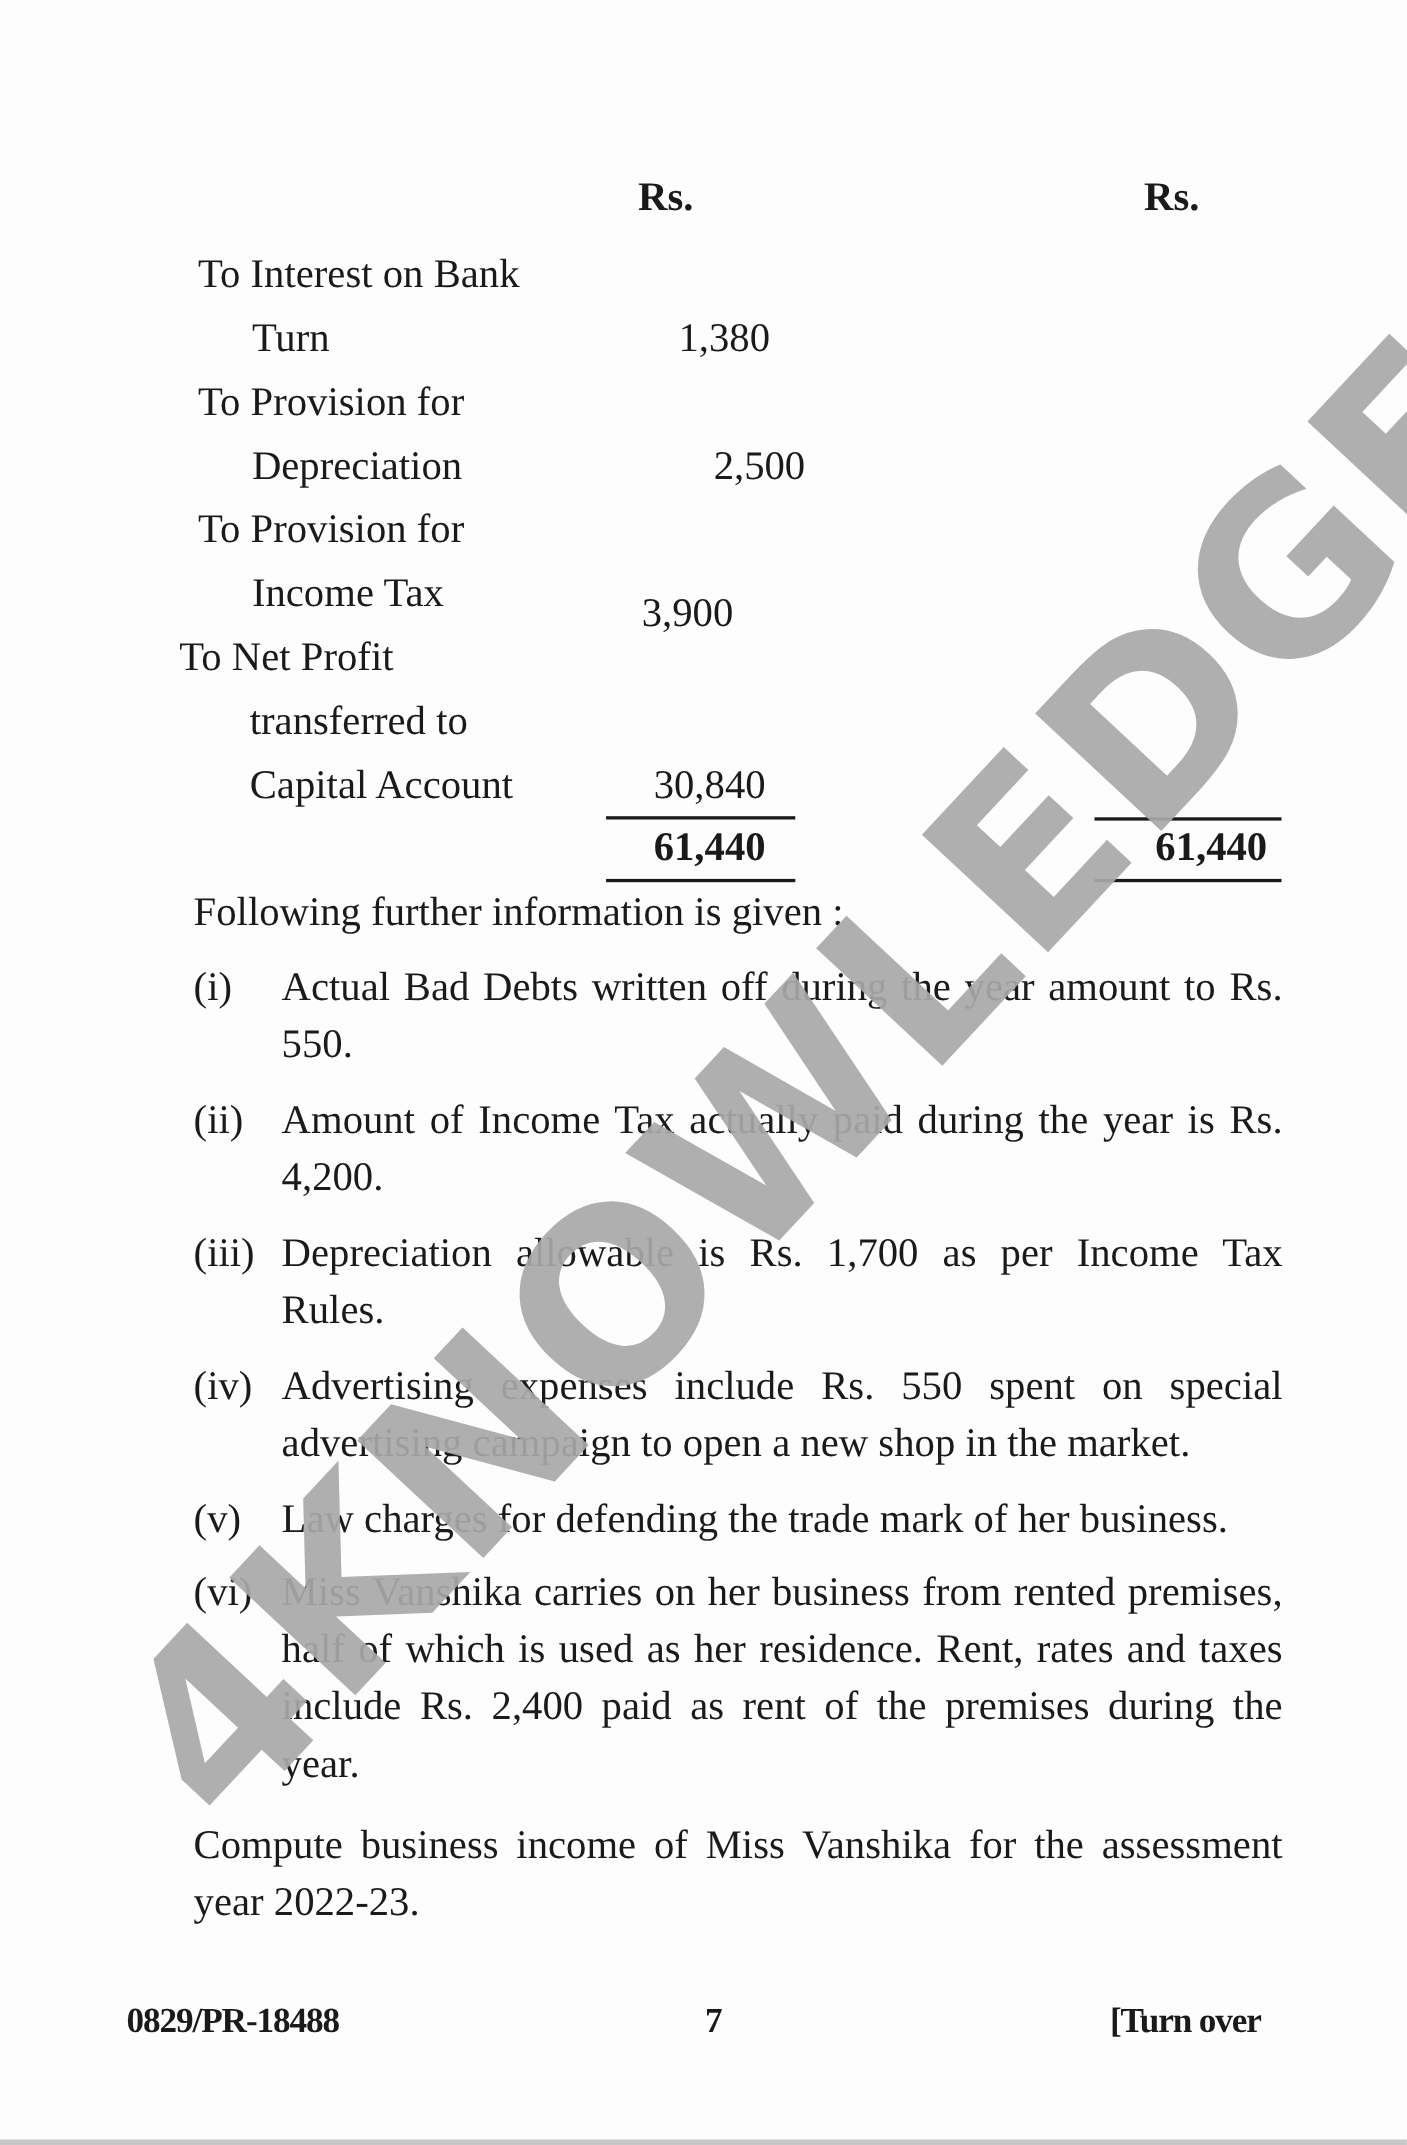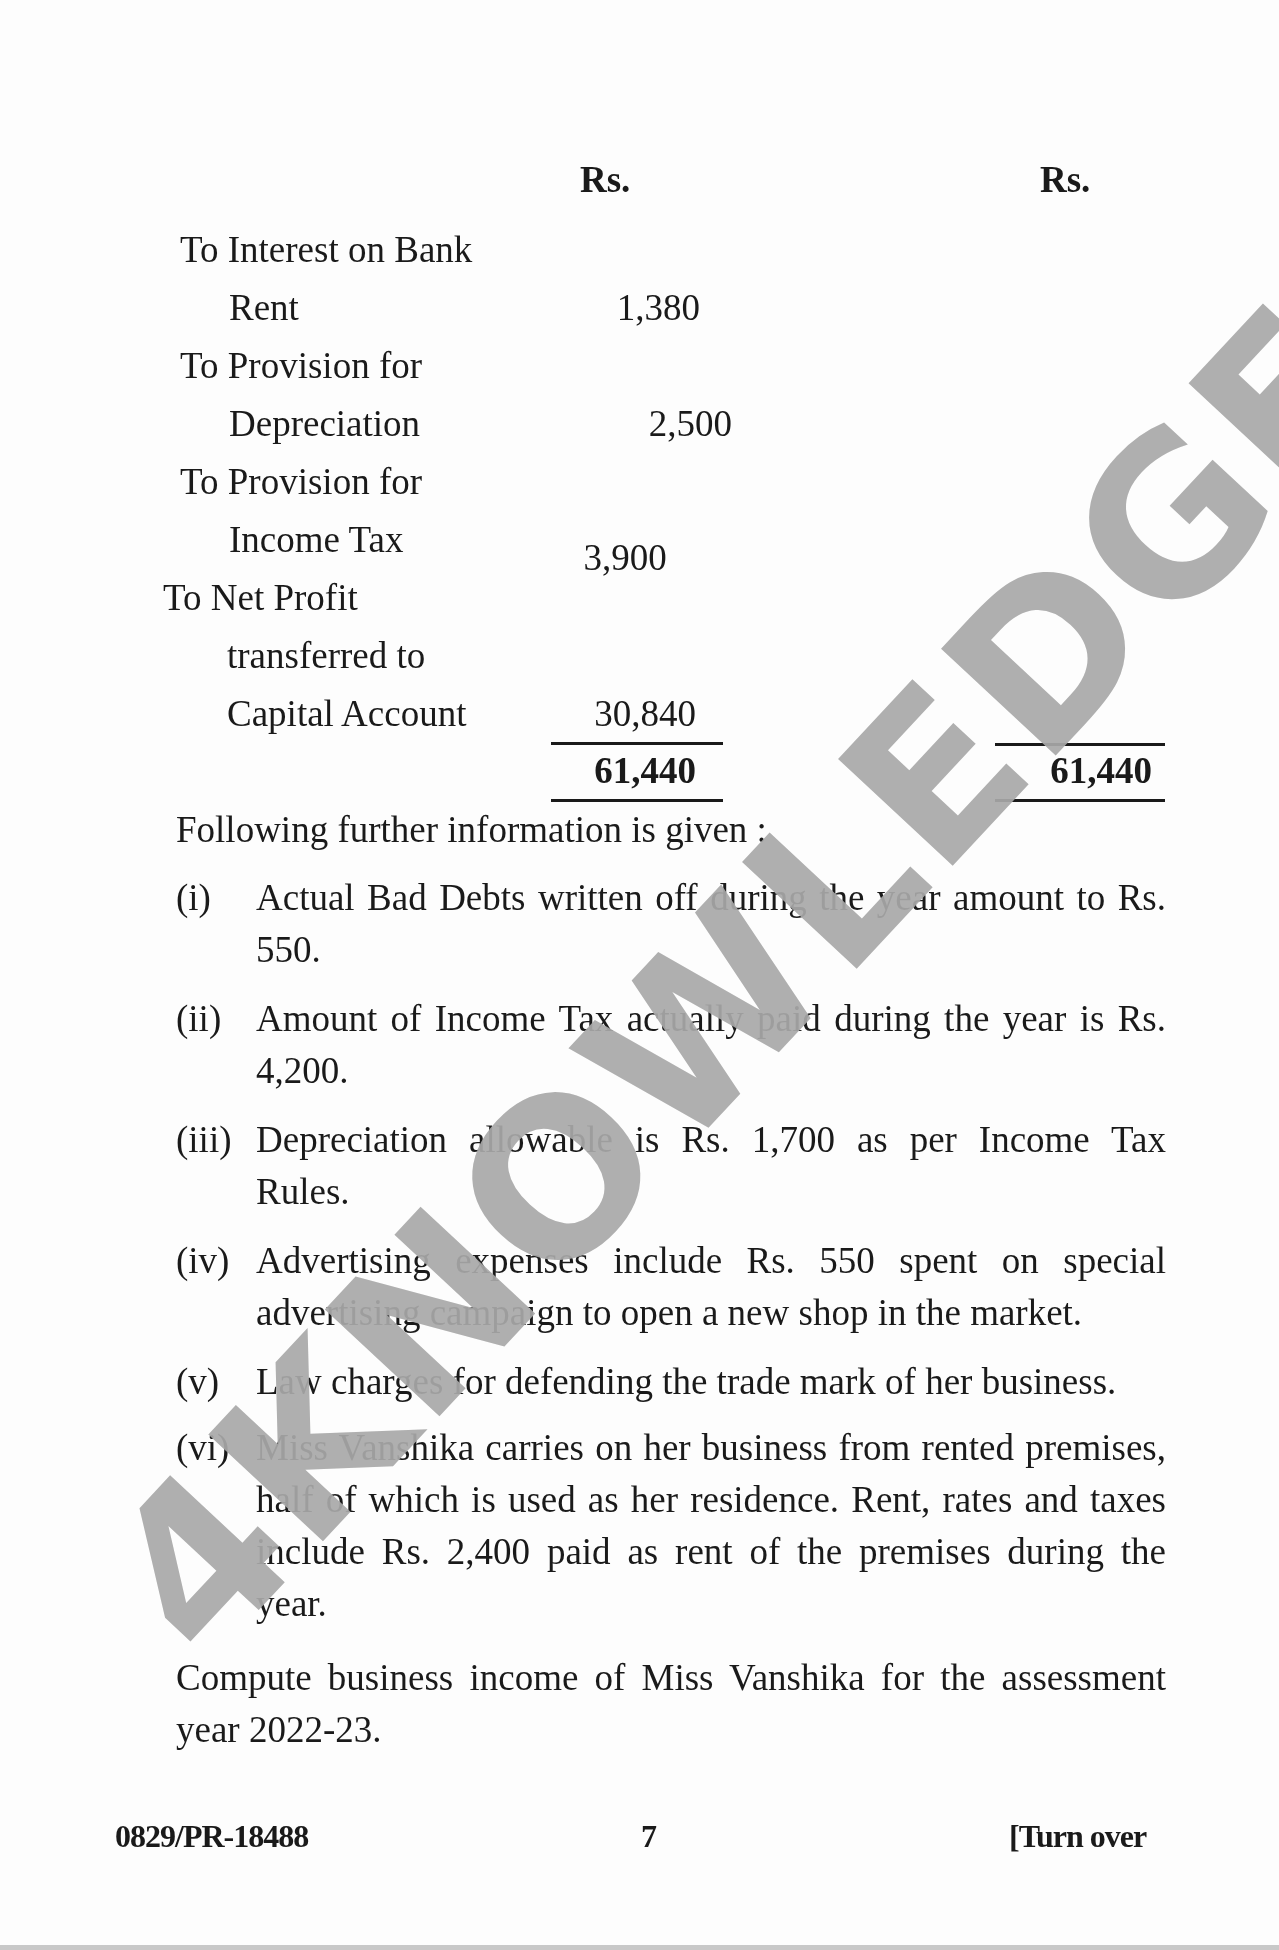--- a/index.html
+++ b/index.html
@@ -23,21 +23,21 @@
 </style>
 </head>
 <body>
 
 <div class="page">
 
   <div class="t b" style="left:580px; top:158px;">Rs.</div>
   <div class="t b" style="left:1040px; top:158px;">Rs.</div>
 
   <div class="t" style="left:180px; top:228px;">To Interest on Bank</div>
-  <div class="t" style="left:229px; top:286px;">Rent</div>
+  <div class="t" style="left:229px; top:286px;">Turn</div>
   <div class="t num" style="left:550px; top:286px;">1,380</div>
 
   <div class="t" style="left:180px; top:344px;">To Provision for</div>
   <div class="t" style="left:229px; top:402px;">Depreciation</div>
   <div class="t num" style="left:582px; top:402px;">2,500</div>
 
   <div class="t" style="left:180px; top:460px;">To Provision for</div>
   <div class="t" style="left:229px; top:518px;">Income Tax</div>
   <div class="t num" style="left:550px; top:536px;text-align:center;">3,900</div>
 

